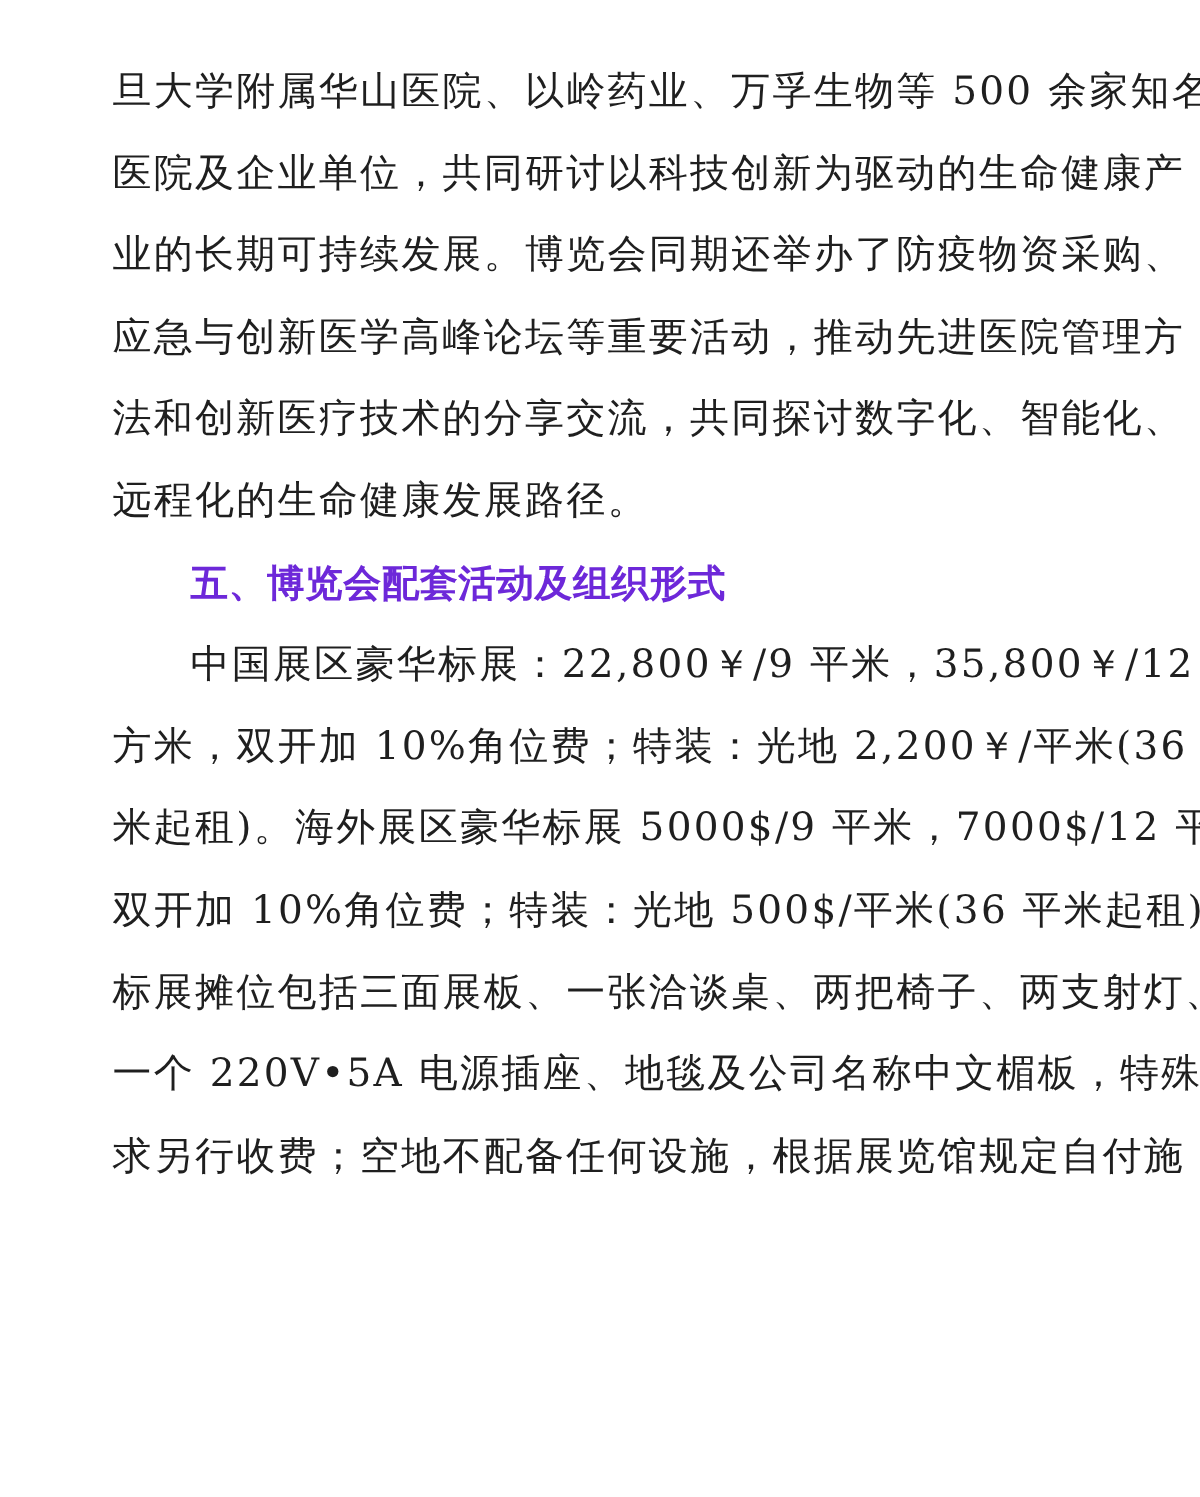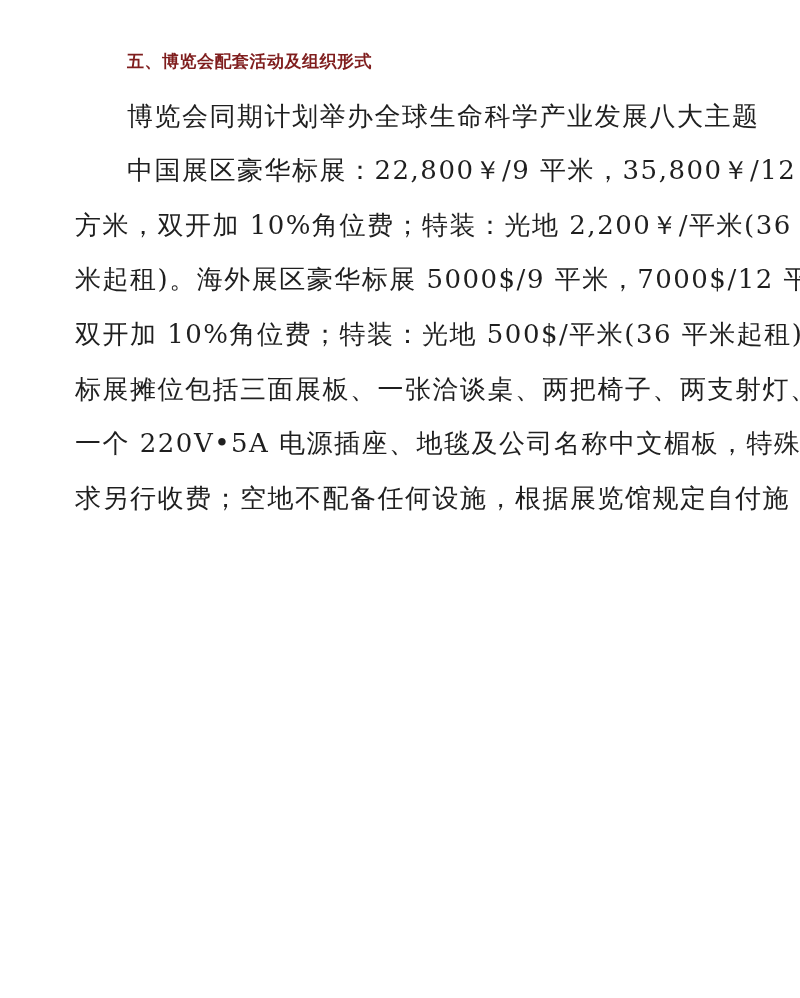--- a/index.html
+++ b/index.html
@@ -4,32 +4,39 @@
 <style>
   html, body { margin: 0; padding: 0; background: #ffffff; }
   body { width: 800px; height: 998px; overflow: hidden; position: relative; }
   .page {
     position: absolute; left: 75px; top: 34px; width: 670px;
     font-family: "DejaVu Serif", "Liberation Serif", serif;
     font-size: 26px; color: #1f1f1f; line-height: 54.6px;
     letter-spacing: 1.5px;
   }
   .p { margin: 0; text-align: justify; text-align-last: left; }
-  .h { margin: 0; padding-left: 52px; font-family: "DejaVu Sans", "Liberation Sans", sans-serif; font-weight: bold; font-size: 17px; letter-spacing: 0.5px; color: #7f1d1d; }
+  .h { margin: 0; padding-left: 52px; font-family: "DejaVu Sans", "Liberation Sans", sans-serif; font-weight: bold; font-size: 25px; letter-spacing: 0.5px; color: #6d28d9; }
   .line { display: block; white-space: nowrap; }
 </style>
 </head>
 <body>
 
 <div class="page">
+  <div class="p">
+    <span class="line">旦大学附属华山医院、以岭药业、万孚生物等 500 余家知名</span>
+    <span class="line">医院及企业单位，共同研讨以科技创新为驱动的生命健康产</span>
+    <span class="line">业的长期可持续发展。博览会同期还举办了防疫物资采购、</span>
+    <span class="line">应急与创新医学高峰论坛等重要活动，推动先进医院管理方</span>
+    <span class="line">法和创新医疗技术的分享交流，共同探讨数字化、智能化、</span>
+    <span class="line">远程化的生命健康发展路径。</span>
+  </div>
 
   <div class="h">五、博览会配套活动及组织形式</div>
 
   <div class="p">
-    <span class="line" style="padding-left:52px">博览会同期计划举办全球生命科学产业发展八大主题</span>
   </div>
 
 
   <div class="p">
     <span class="line" style="padding-left:52px">中国展区豪华标展：22,800￥/9 平米，35,800￥/12 平</span>
     <span class="line">方米，双开加 10%角位费；特装：光地 2,200￥/平米(36 平</span>
     <span class="line">米起租)。海外展区豪华标展 5000$/9 平米，7000$/12 平米，</span>
     <span class="line">双开加 10%角位费；特装：光地 500$/平米(36 平米起租)。</span>
     <span class="line">标展摊位包括三面展板、一张洽谈桌、两把椅子、两支射灯、</span>
     <span class="line">一个 220V•5A 电源插座、地毯及公司名称中文楣板，特殊要</span>

